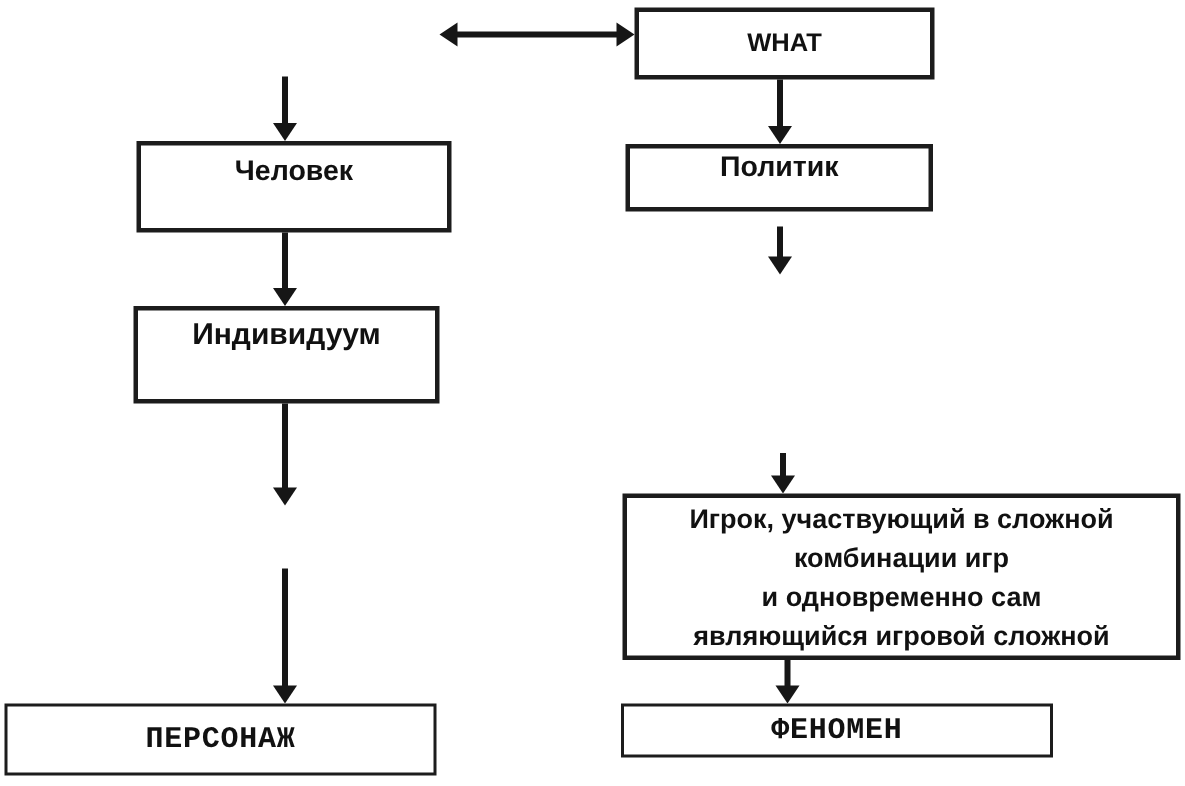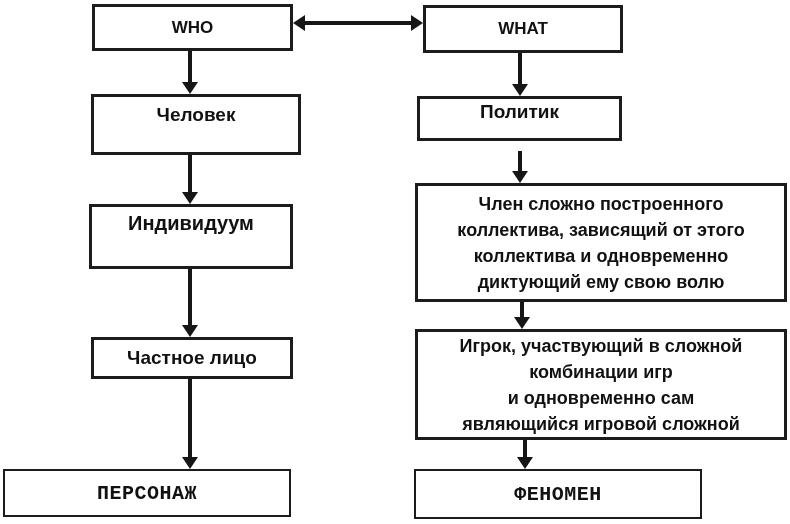--- a/index.html
+++ b/index.html
@@ -29,21 +29,21 @@
   .node.thin { border-width: 2px; font-family: Liberation Mono, monospace; }
   .node-who        { left: 92px;  top: 4px;   width: 201px; height: 47px; font-size: 17px; }
   .node-what       { left: 423px; top: 5px;   width: 200px; height: 48px; font-size: 17px; }
   .node-human      { left: 91px;  top: 94px;  width: 210px; height: 61px; font-size: 19px; padding-bottom: 20px; }
   .node-politician { left: 417px; top: 96px;  width: 205px; height: 45px; font-size: 19px; padding-bottom: 14px; }
   .node-individual { left: 89px;  top: 204px; width: 204px; height: 65px; font-size: 20px; padding-bottom: 27px; }
   .node-collective { left: 415px; top: 183px; width: 372px; height: 119px; font-size: 18px; line-height: 26px; white-space: pre-line; }
   .node-private    { left: 91px;  top: 337px; width: 202px; height: 42px; font-size: 19px; }
   .node-player     { left: 415px; top: 329px; width: 372px; height: 111px; font-size: 18px; line-height: 26px; white-space: pre-line; }
   .node-character  { left: 3px;   top: 469px; width: 288px; height: 48px; font-size: 20px; letter-spacing: 0.5px; }
-  .node-phenomenon { left: 414px; top: 469px; width: 288px; height: 50px; font-size: 20px; letter-spacing: 0.5px; }
+  .node-phenomenon { left: 414px; top: 469px; width: 288px; height: 36px; font-size: 20px; letter-spacing: 0.5px; }
 
   
   .varrow { position: absolute; width: 16px; }
   .varrow .shaft {
     position: absolute; left: 6px; top: 0; bottom: 9px;
     width: 4px; background: #161616;
   }
   .varrow .head {
     position: absolute; left: 0; bottom: 0;
     width: 0; height: 0;
@@ -79,21 +79,20 @@
     border-top: 8px solid transparent;
     border-bottom: 8px solid transparent;
     border-left: 12px solid #161616;
   }
 </style>
 </head>
 <body>
 
 <div class="canvas">
 
-  <div class="node node-who">WHO</div>
   <div class="node node-what">WHAT</div>
 
   <div class="harrow">
     <span class="head-left"></span>
     <span class="shaft"></span>
     <span class="head-right"></span>
   </div>
 
   <div class="varrow va1">
     <span class="shaft"></span>
@@ -104,42 +103,37 @@
   <div class="varrow va2">
     <span class="shaft"></span>
     <span class="head"></span>
   </div>
   <div class="node node-individual">Индивидуум</div>
 
   <div class="varrow va3">
     <span class="shaft"></span>
     <span class="head"></span>
   </div>
-  <div class="node node-private">Частное лицо</div>
 
   <div class="varrow va4">
     <span class="shaft"></span>
     <span class="head"></span>
   </div>
   <div class="node node-character thin">ПЕРСОНАЖ</div>
 
   <div class="varrow va5">
     <span class="shaft"></span>
     <span class="head"></span>
   </div>
   <div class="node node-politician">Политик</div>
 
   <div class="varrow va6">
     <span class="shaft"></span>
     <span class="head"></span>
   </div>
-  <div class="node node-collective">Член сложно построенного
-коллектива, зависящий от этого
-коллектива и одновременно
-диктующий ему свою волю</div>
 
   <div class="varrow va7">
     <span class="shaft"></span>
     <span class="head"></span>
   </div>
   <div class="node node-player">Игрок, участвующий в сложной
 комбинации игр
 и одновременно сам
 являющийся игровой сложной</div>
 

